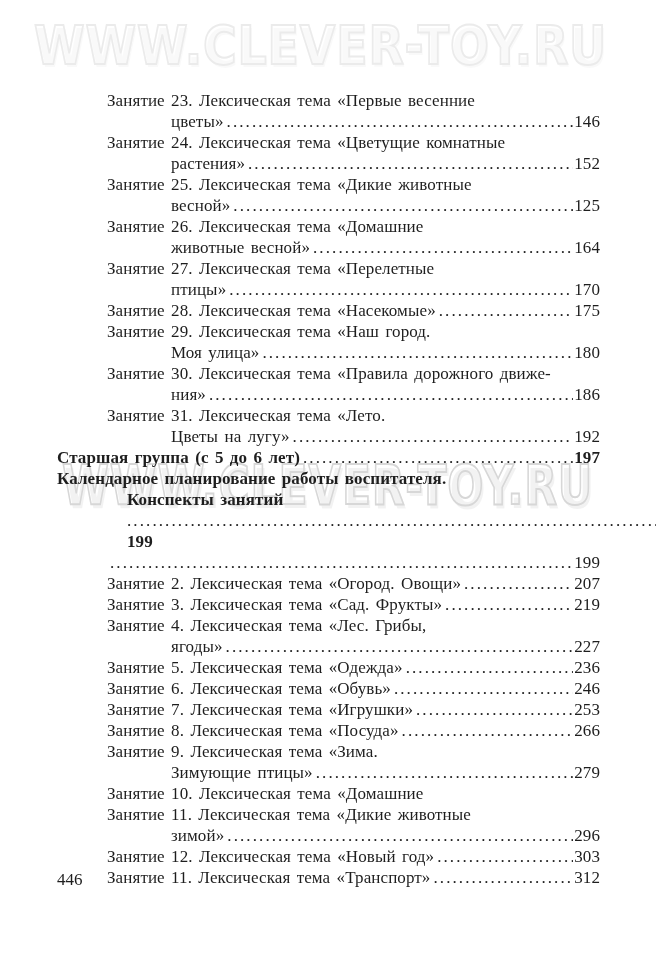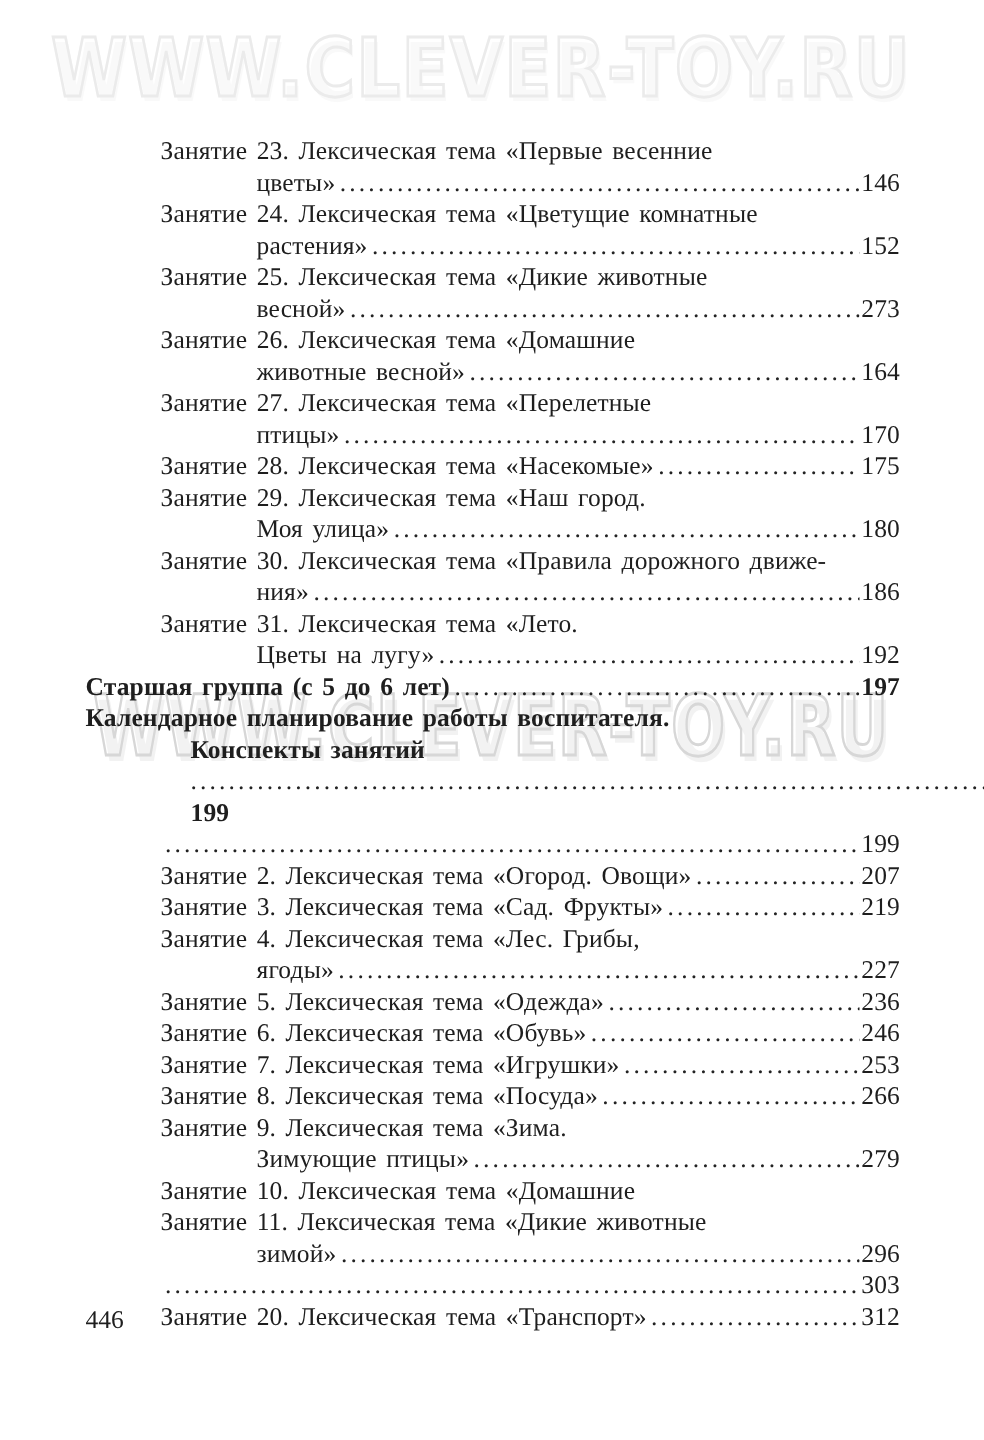--- a/index.html
+++ b/index.html
@@ -90,21 +90,21 @@
       <div class="toc-line item">Занятие 24. Лексическая тема «Цветущие комнатные</div>
       <div class="toc-line item last ind-cont">
         <span class="txt">растения»</span>
         <span class="dots"></span>
         <span class="pg">152</span>
       </div>
       <div class="toc-line item">Занятие 25. Лексическая тема «Дикие животные</div>
       <div class="toc-line item last ind-cont">
         <span class="txt">весной»</span>
         <span class="dots"></span>
-        <span class="pg">273</span>
+        <span class="pg">125</span>
       </div>
       <div class="toc-line item">Занятие 26. Лексическая тема «Домашние</div>
       <div class="toc-line item last ind-cont">
         <span class="txt">животные весной»</span>
         <span class="dots"></span>
         <span class="pg">164</span>
       </div>
       <div class="toc-line item">Занятие 27. Лексическая тема «Перелетные</div>
       <div class="toc-line item last ind-cont">
         <span class="txt">птицы»</span>
@@ -192,24 +192,25 @@
         <span class="pg">279</span>
       </div>
       <div class="toc-line item">Занятие 10. Лексическая тема «Домашние</div>
       <div class="toc-line item">Занятие 11. Лексическая тема «Дикие животные</div>
       <div class="toc-line item last ind-cont">
         <span class="txt">зимой»</span>
         <span class="dots"></span>
         <span class="pg">296</span>
       </div>
       <div class="toc-line item last ind-base">
+        <span class="txt">Занятие 12. Лексическая тема «Новый год»</span>
         <span class="dots"></span>
         <span class="pg">303</span>
       </div>
       <div class="toc-line item last ind-base">
-        <span class="txt">Занятие 20. Лексическая тема «Транспорт»</span>
+        <span class="txt">Занятие 11. Лексическая тема «Транспорт»</span>
         <span class="dots"></span>
         <span class="pg">312</span>
       </div>
     </div>
 
   <div class="folio">446</div>
 </div>
 
 </body></html>

